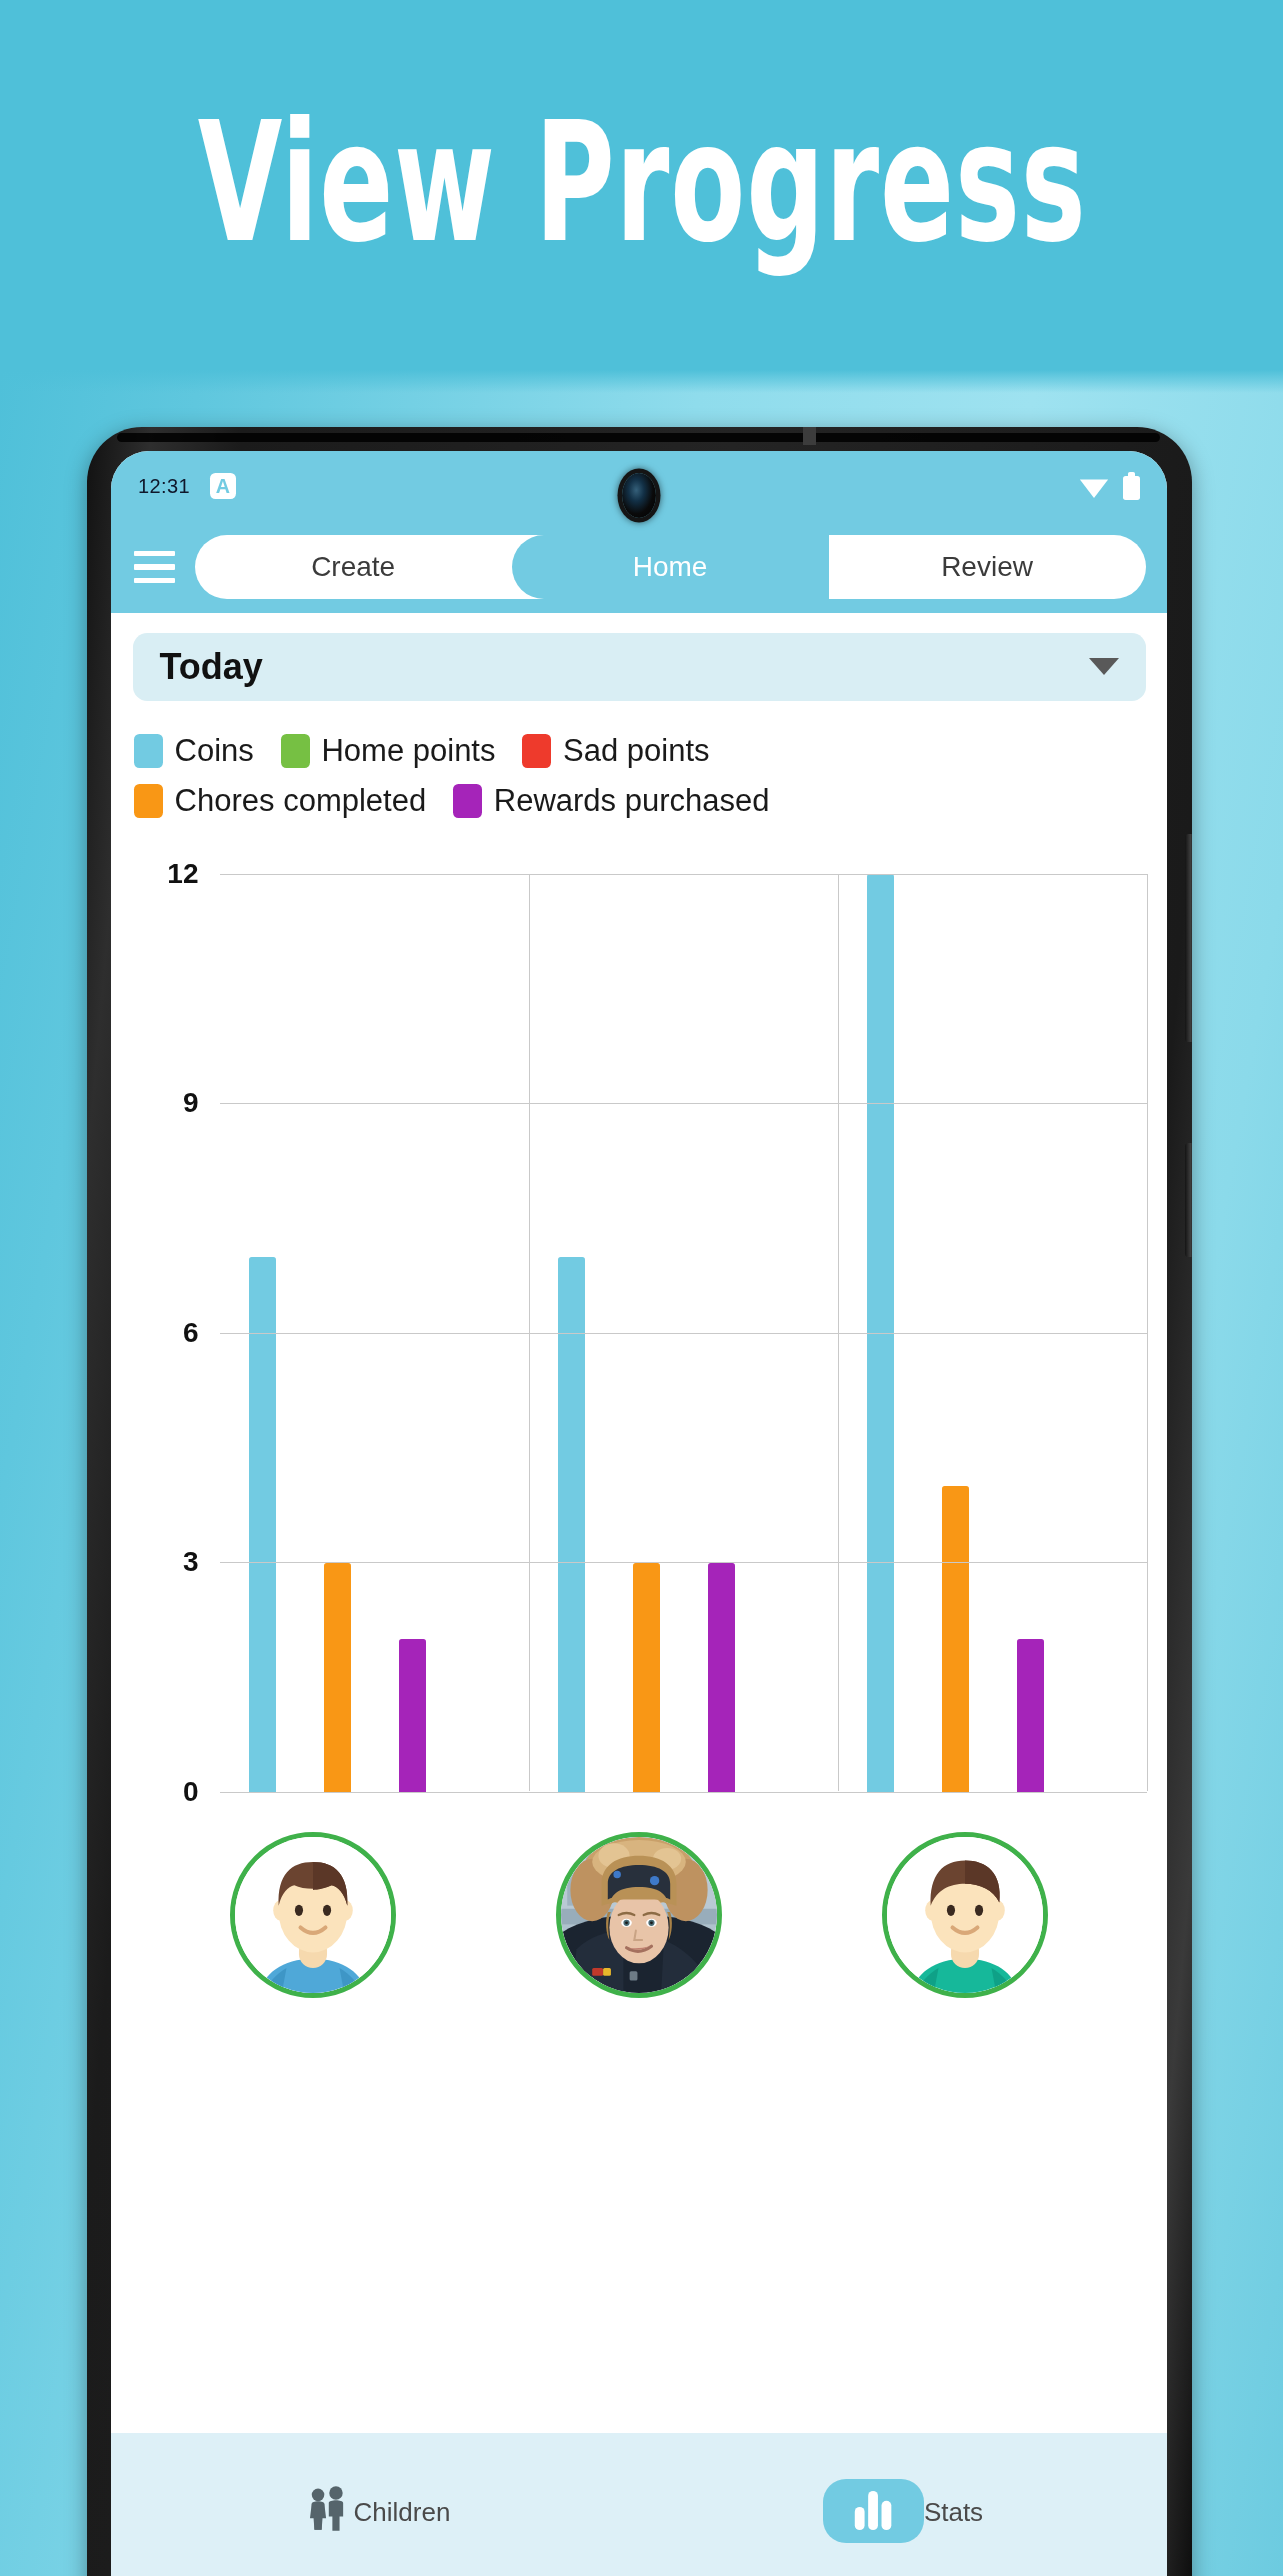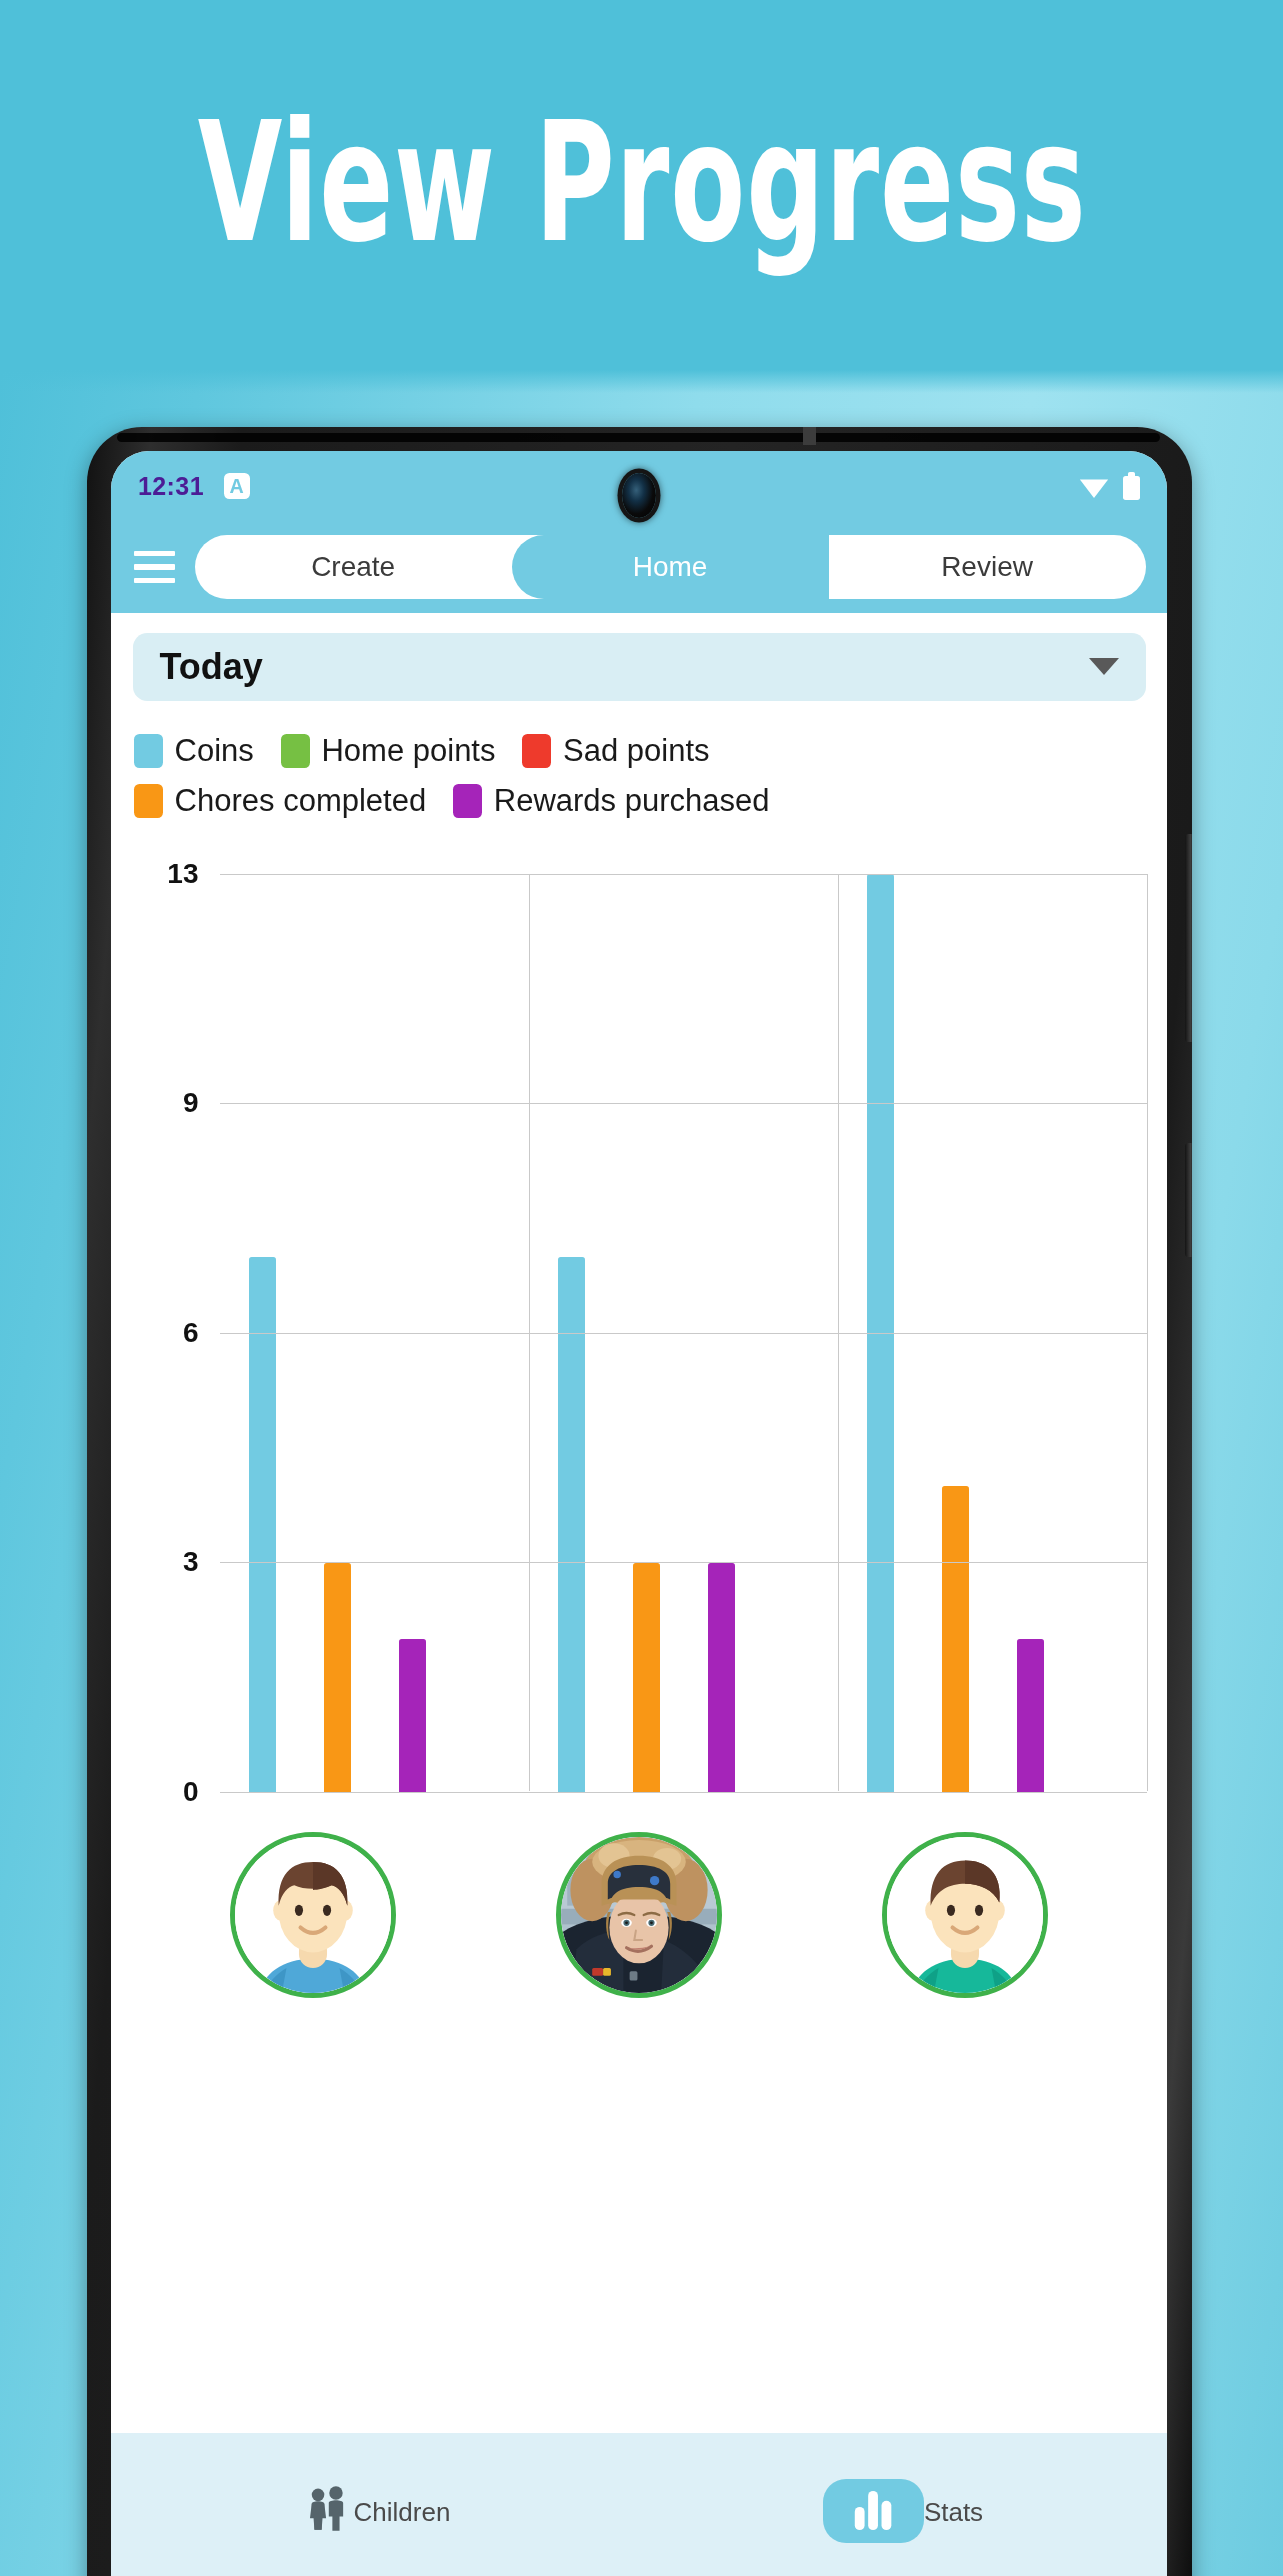--- a/index.html
+++ b/index.html
@@ -78,21 +78,21 @@
 
   
   .statusbar{
     position:relative;
     height:70px;
     background:#72CBE2;
     display:flex; align-items:center;
     padding:0 27px 0 27px;
   }
   .sb-time{
-    color:#4c1d95; font-size:25px; font-weight:700;
+    color:#0f172a; font-size:20px; font-weight:400;
     letter-spacing:0.4px;
   }
   .sb-abadge{
     margin-left:19.7px;
     width:26px; height:26px; border-radius:5.4px;
     background:#ffffff;
     color:#72CBE2;
     font-size:19.7px; font-weight:700; line-height:26px; text-align:center;
   }
   .sb-spacer{ flex:1; }
@@ -356,21 +356,21 @@
           </div>
         </div>
       </div>
 
       <div class="chart-wrap">
         <div class="chart-axis" id="yaxis">
             <div class="ytick" style="top: 918px;">0</div>
             <div class="ytick" style="top: 688px;">3</div>
             <div class="ytick" style="top: 459px;">6</div>
             <div class="ytick" style="top: 229px;">9</div>
-            <div class="ytick" style="top: 0px;">13</div>
+            <div class="ytick" style="top: 0px;">12</div>
           </div>
         <div class="plot" id="plot">
           <div class="bars" id="bars">
               <div class="bar-group">
                 <div class="bar" style="background: rgb(114, 203, 226); height: 535px; left: 29px;"></div>
                 <div class="bar" style="background: rgb(249, 151, 21); height: 229px; left: 104px;"></div>
                 <div class="bar" style="background: rgb(165, 36, 185); height: 153px; left: 179px;"></div>
               </div>
               <div class="bar-group">
                 <div class="bar" style="background: rgb(114, 203, 226); height: 535px; left: 29px;"></div>

